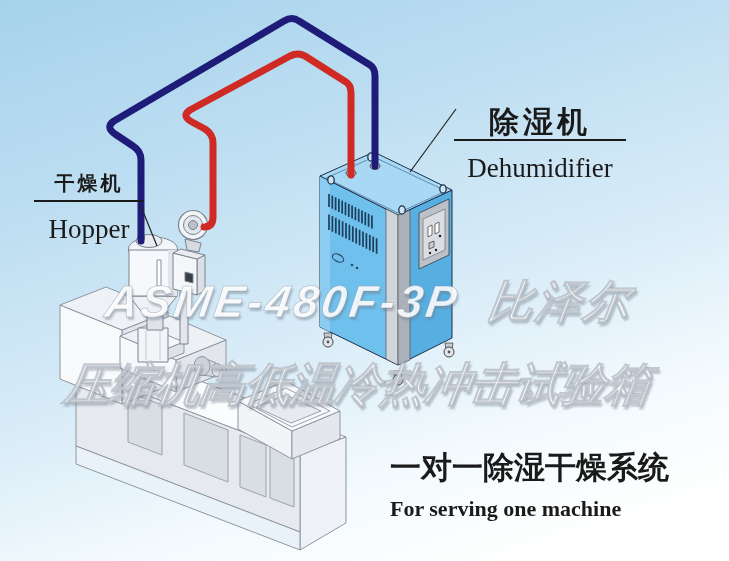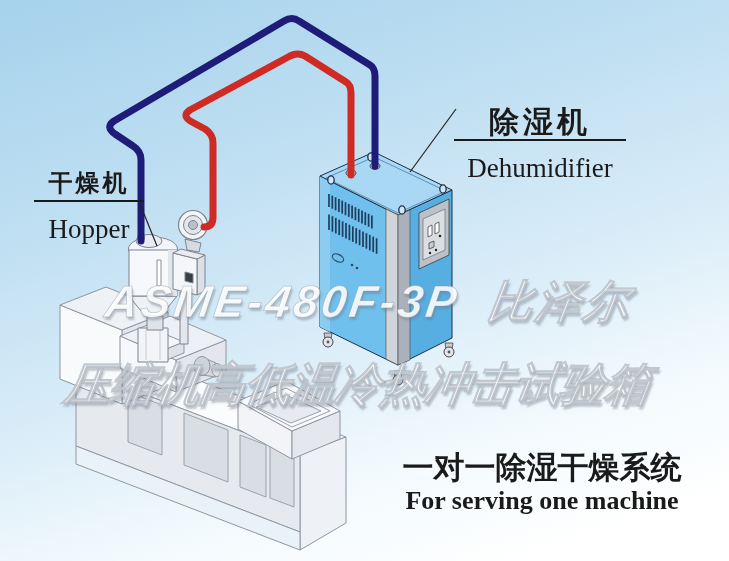--- a/index.html
+++ b/index.html
@@ -4,28 +4,28 @@
 <style>
   html,body{margin:0;padding:0;}
   body{
     width:729px;height:561px;overflow:hidden;position:relative;
     font-family:"Liberation Sans",sans-serif;
     background:linear-gradient(162deg,var(--background-top,#a6d2ec) 0%,#bfdff2 30%,#d9ecf8 55%,#f3fafd 75%,var(--background-bottom,#ffffff) 92%);
   }
   #scene{position:absolute;left:0;top:0;}
   .txt{position:absolute;color:var(--label-text,#1a1a1a);}
   .lbl{text-align:center;}
-  .lbl .zh{font-weight:700;font-size:24px;line-height:32px;letter-spacing:3px;border-bottom:2px solid #1a1a1a;padding-bottom:1px;}
+  .lbl .zh{font-weight:700;font-size:20px;line-height:32px;letter-spacing:3px;border-bottom:2px solid #1a1a1a;padding-bottom:1px;}
   .lbl .en{font-family:"Liberation Serif",serif;font-size:27px;line-height:30px;padding-top:12px;}
   #hopper-label{left:34px;top:167px;width:110px;}
   #dehumidifier-label{left:454px;top:74px;width:172px;margin-top:32px;}
   #dehumidifier-label .zh{font-size:30px;letter-spacing:4px;}
-  #caption{left:390px;top:450px;width:304px;text-align:center;}
+  #caption{left:390px;top:450px;width:304px;}
   #caption .zh{font-weight:700;font-size:31px;line-height:36px;letter-spacing:0px;}
-  #caption .en{font-family:"Liberation Serif",serif;font-weight:700;font-size:26px;line-height:30px;}
+  #caption .en{font-family:"Liberation Serif",serif;font-weight:700;font-size:22px;line-height:30px;margin-top:8px;}
   #watermark{
     left:0;top:243px;width:729px;text-align:center;
     transform:skewX(-8deg);
     color:rgba(255,255,255,0.88);
     font-weight:700;font-style:italic;
     -webkit-text-stroke:0.8px rgba(125,136,150,0.45);
     text-shadow:2px 3px 2px rgba(110,120,135,0.40);
     pointer-events:none;white-space:pre;
   }
   #watermark .w1{font-size:45px;line-height:46px;letter-spacing:3px;}

